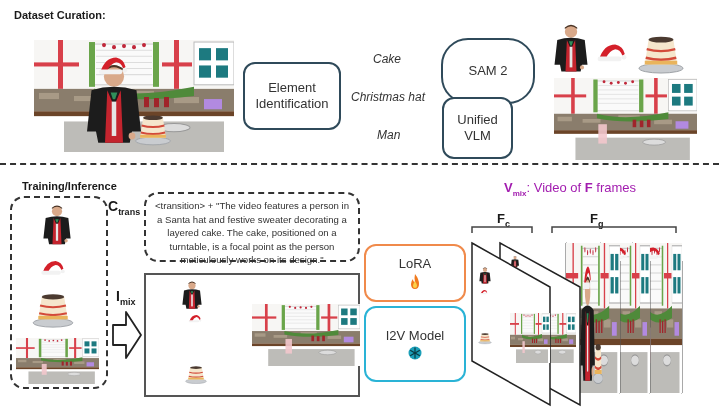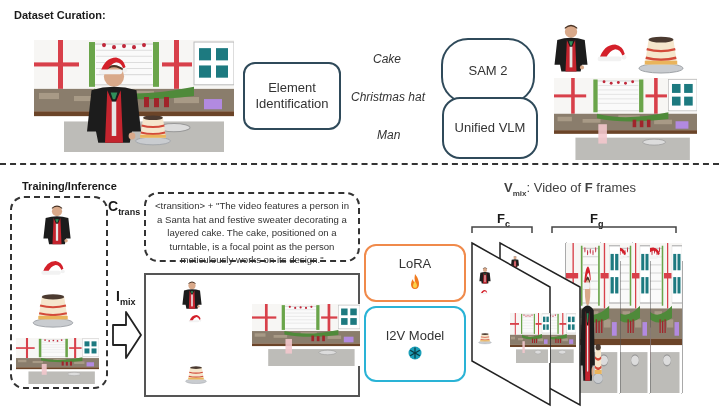--- a/index.html
+++ b/index.html
@@ -117,21 +117,21 @@
   <span>Element Identification</span>
 </div>
 
 <div class="italic" style="left:373px;top:52px;">Cake</div>
 <div class="italic" style="left:351px;top:90px;text-align:center;">Christmas hat</div>
 <div class="italic" style="left:377px;top:128px;">Man</div>
 
 <div class="rbox" style="left:441px;top:38px;width:94px;height:66px;border-radius:27px;">
   <span>SAM 2</span>
 </div>
-<div class="rbox" style="left:442px;top:97px;width:96px;height:62px;border-radius:18px;">
+<div class="rbox" style="left:442px;top:97px;width:71px;height:62px;">
   <span>Unified VLM</span>
 </div>
 
 <svg class="abs" style="left:549px;top:22px;" width="44" height="55">
     <use href="#man" width="44" height="55"></use>
   </svg>
 <svg class="abs" style="left:596px;top:40px;" width="32" height="25">
     <use href="#hat" width="32" height="25"></use>
   </svg>
 <svg class="abs" style="left:636px;top:32px;" width="50" height="42">
@@ -205,21 +205,21 @@
   <svg width="14" height="14" viewBox="0 0 14 14" style="margin-top:2px;">
     <circle cx="7" cy="7" r="6.5" fill="#1b9fb8"></circle>
     <g stroke="#0b3a44" stroke-width="1.2">
         <line x1="7" y1="1.5" x2="7" y2="12.5"></line>
         <line x1="2.2" y1="4.2" x2="11.8" y2="9.8"></line>
         <line x1="2.2" y1="9.8" x2="11.8" y2="4.2"></line>
       </g>
   </svg>
 </div>
 
-<div class="abs" style="left:504px;top:180px;font-size:13px;color:#404040;white-space:nowrap;">
+<div class="abs" style="left:504px;top:180px;font-size:13px;color:#a21caf;white-space:nowrap;">
   <b>V</b><sub style="font-size:8px;font-weight:bold;">mix</sub><span>: Video of </span><b>F</b><span> frames</span>
 </div>
 
 <div class="label" style="left:497px;top:211px;font-size:13px;"><span>F</span><sub>c</sub></div>
 <div class="label" style="left:590px;top:211px;font-size:13px;"><span>F</span><sub>g</sub></div>
 
 <svg class="abs" style="left:470px;top:225px;" width="250" height="184">
   <path d="M2 8 L2 2 L62 2 L62 8" fill="none" stroke="#444" stroke-width="1.5"></path>
   <path d="M82 8 L82 2 L206 2 L206 8" fill="none" stroke="#444" stroke-width="1.5"></path>
 

